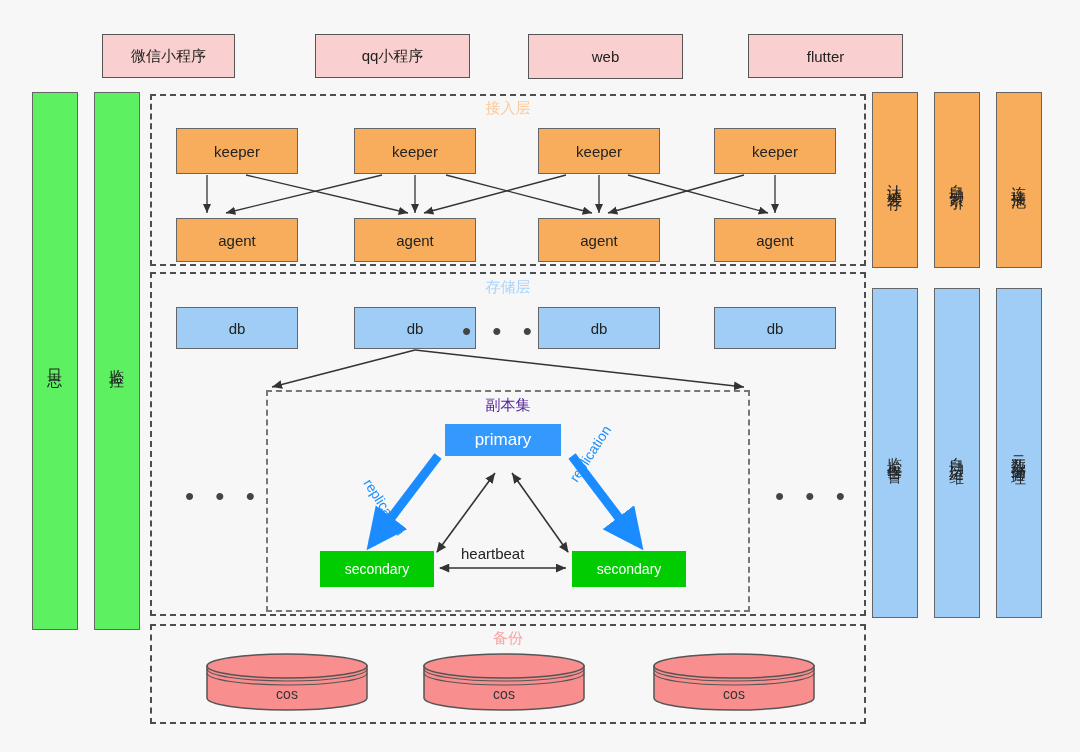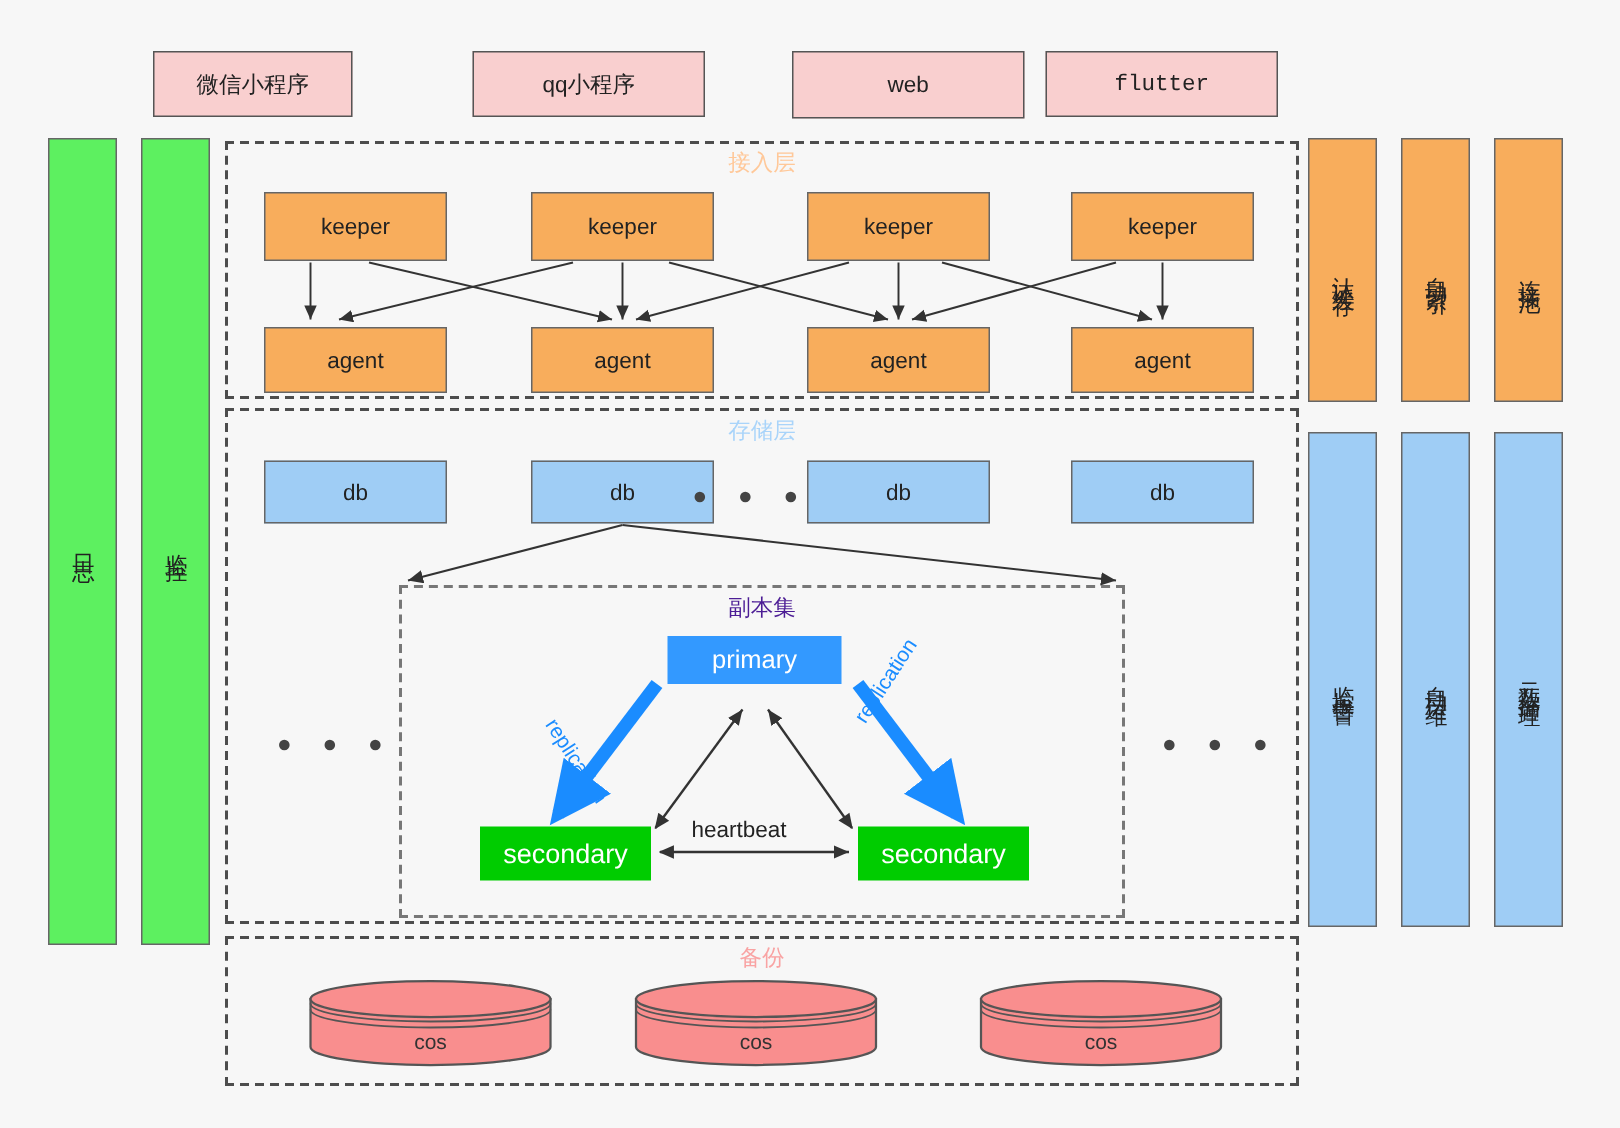--- a/index.html
+++ b/index.html
@@ -63,21 +63,21 @@
   .primary-node{
     position:absolute;box-sizing:border-box;
     background:#3399ff;color:#fff;border:none;
     display:flex;align-items:center;justify-content:center;
     font-size:17px;
   }
   .secondary-node{
     position:absolute;box-sizing:border-box;
     background:#00cc00;color:#fff;border:none;
     display:flex;align-items:center;justify-content:center;
-    font-size:18px;
+    font-size:14px;
   }
 
   
   .cyl{position:absolute;width:164px;height:62px;}
   .cyl .label{
     position:absolute;left:0;right:0;top:36px;
     text-align:center;font-size:14px;color:#333;
   }
 
   
@@ -104,21 +104,21 @@
 
   <div class="box client-box" style="left: 102px; top: 34px; width: 133px; height: 44px; align-items: center;">
       <span>微信小程序</span>
     </div>
   <div class="box client-box" style="left: 315px; top: 34px; width: 155px; height: 44px;">
       <span>qq小程序</span>
     </div>
   <div class="box client-box" style="left: 528px; top: 34px; width: 155px; height: 45px;">
       <span>web</span>
     </div>
-  <div class="box client-box" style="left: 697px; top: 34px; width: 155px; height: 44px; font-family: Liberation Mono, monospace;">
+  <div class="box client-box" style="left: 748px; top: 34px; width: 155px; height: 44px;">
       <span>flutter</span>
     </div>
 
   <div class="box green-box" style="left: 32px; top: 92px; width: 46px; height: 538px; background: rgb(93, 240, 96);">
     <span class="vtext">日志</span>
   </div>
   <div class="box green-box" style="left: 94px; top: 92px; width: 46px; height: 538px; background: rgb(93, 240, 96);">
     <span class="vtext">监控</span>
   </div>
 

